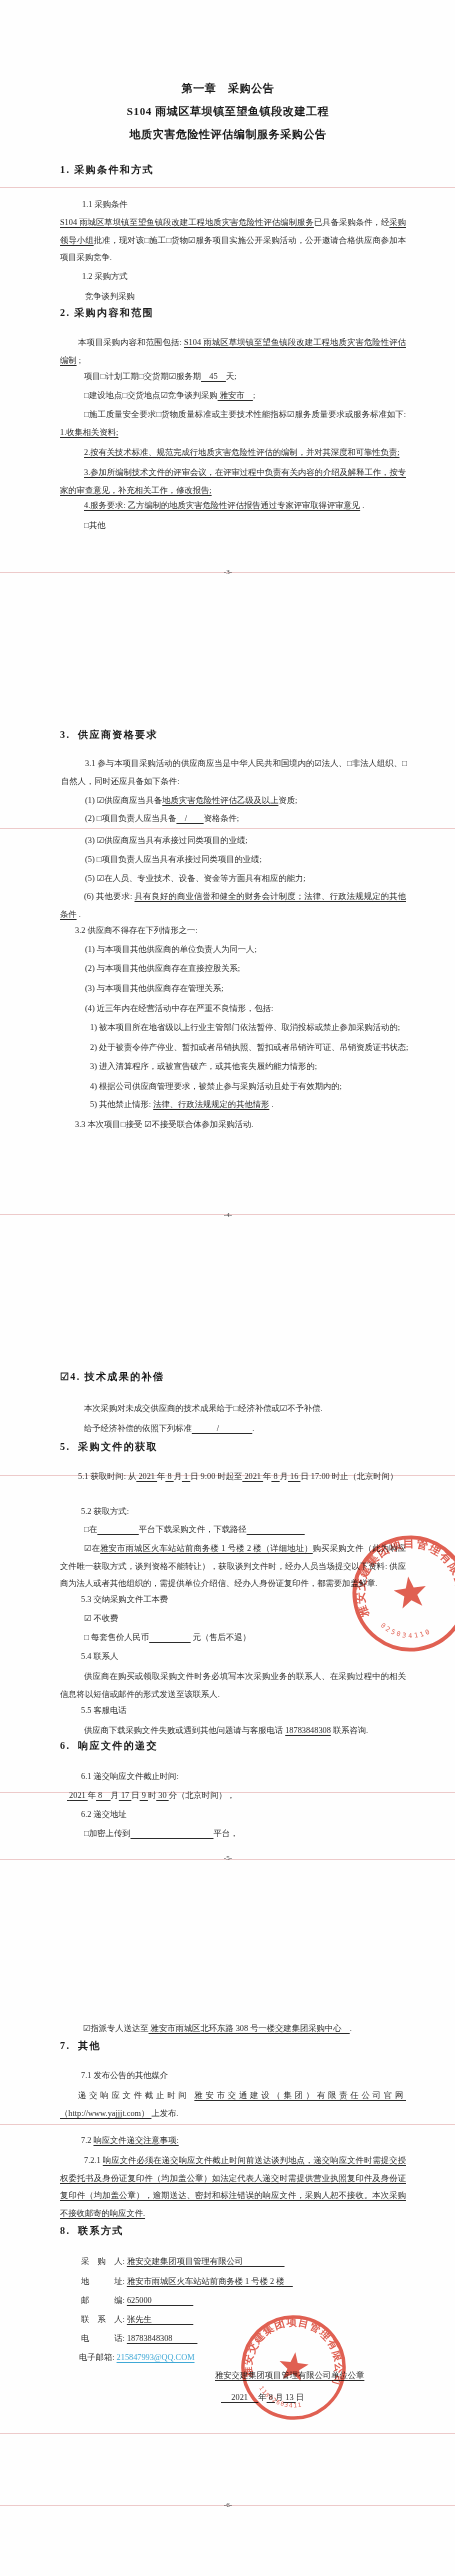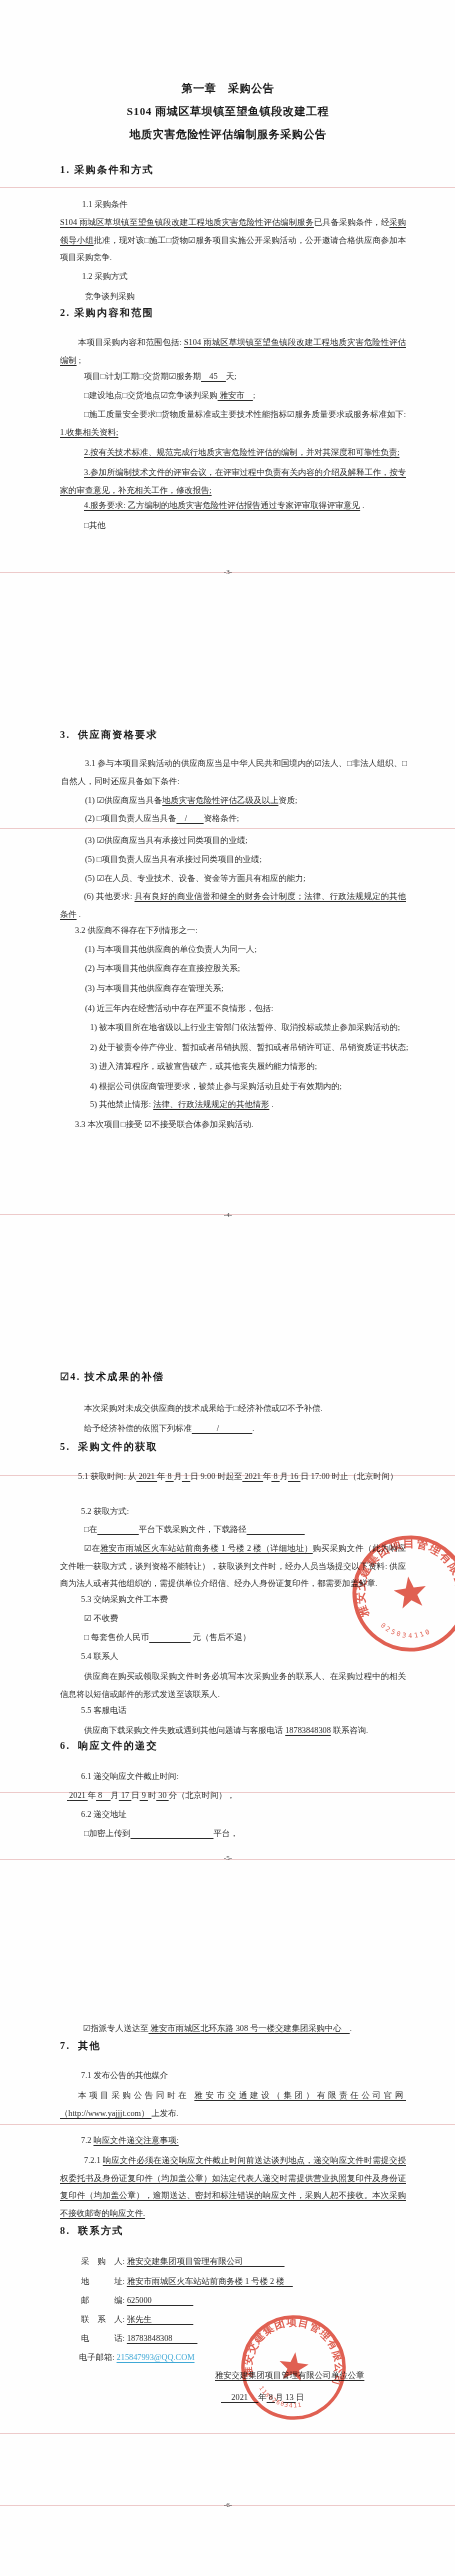--- a/index.html
+++ b/index.html
@@ -109,21 +109,21 @@
     <path id="arcT1" d="M 30,139 A 85,85 0 1 1 190,139" fill="none"></path>
     <text class="st-co"><textPath href="#arcT1">雅安交建集团项目管理有限公司</textPath></text>
     <path id="arcB1" d="M 44,156 A 80,80 0 0 0 176,156" fill="none"></path>
     <text class="st-num"><textPath href="#arcB1" startOffset="6">025034110</textPath></text>
     <polygon class="star" points="110,79 117.3,99.9 139.5,100.4 121.9,113.9 128.2,135.1 110,122.5 91.8,135.1 98.1,113.9 80.5,100.4 102.7,99.9"></polygon>
   </svg>
 
   <div class="blk" style="top:2020px;left:83px"><span>☑指派专人送达至</span><span class="u"> 雅安市雨城区北环东路 308 号一楼交建集团采购中心　</span><span>.</span></div>
   <div class="blk sech" style="top:2039px;left:60px">7.  其他</div>
   <div class="blk" style="top:2067px;left:81px">7.1 发布公告的其他媒介</div>
-  <div class="blk w in32" style="top:2087px;left:60px"><span class="ls">本项目采购公告同时在 </span><span class="u ls">雅安市交通建设（集团）有限责任公司官网</span><span class="u">（http://www.yajjjt.com） </span><span>上发布.</span></div>
+  <div class="blk w in32" style="top:2087px;left:60px"><span class="ls">递交响应文件截止时间 </span><span class="u ls">雅安市交通建设（集团）有限责任公司官网</span><span class="u">（http://www.yajjjt.com） </span><span>上发布.</span></div>
   <div class="blk" style="top:2132px;left:81px"><span>7.2 </span><span class="u">响应文件递交注意事项:</span></div>
   <div class="blk w in42" style="top:2152px;left:60px"><span>7.2.1 </span><span class="u">响应文件必须在递交响应文件截止时间前送达谈判地点，递交响应文件时需提交授权委托书及身份证复印件（均加盖公章）如法定代表人递交时需提供营业执照复印件及身份证复印件（均加盖公章），逾期送达、密封和标注错误的响应文件，采购人恕不接收。本次采购不接收邮寄的响应文件.</span></div>
 
   <div class="blk sech" style="top:2224px;left:60px">8.  联系方式</div>
   <div class="blk" style="top:2253px;left:81px"><span>采　购　人: </span><span class="u">雅安交建集团项目管理有限公司　　　　　</span></div>
   <div class="blk" style="top:2273px;left:81px"><span>地　　　址: </span><span class="u">雅安市雨城区火车站站前商务楼 1 号楼 2 楼　</span></div>
   <div class="blk" style="top:2292px;left:81px"><span>邮　　　编: </span><span class="u">625000　　　　　</span></div>
   <div class="blk" style="top:2311px;left:81px"><span>联　系　人: </span><span class="u">张先生　　　　　</span></div>
   <div class="blk" style="top:2330px;left:81px"><span>电　　　话: </span><span class="u">18783848308　　　</span></div>
 

